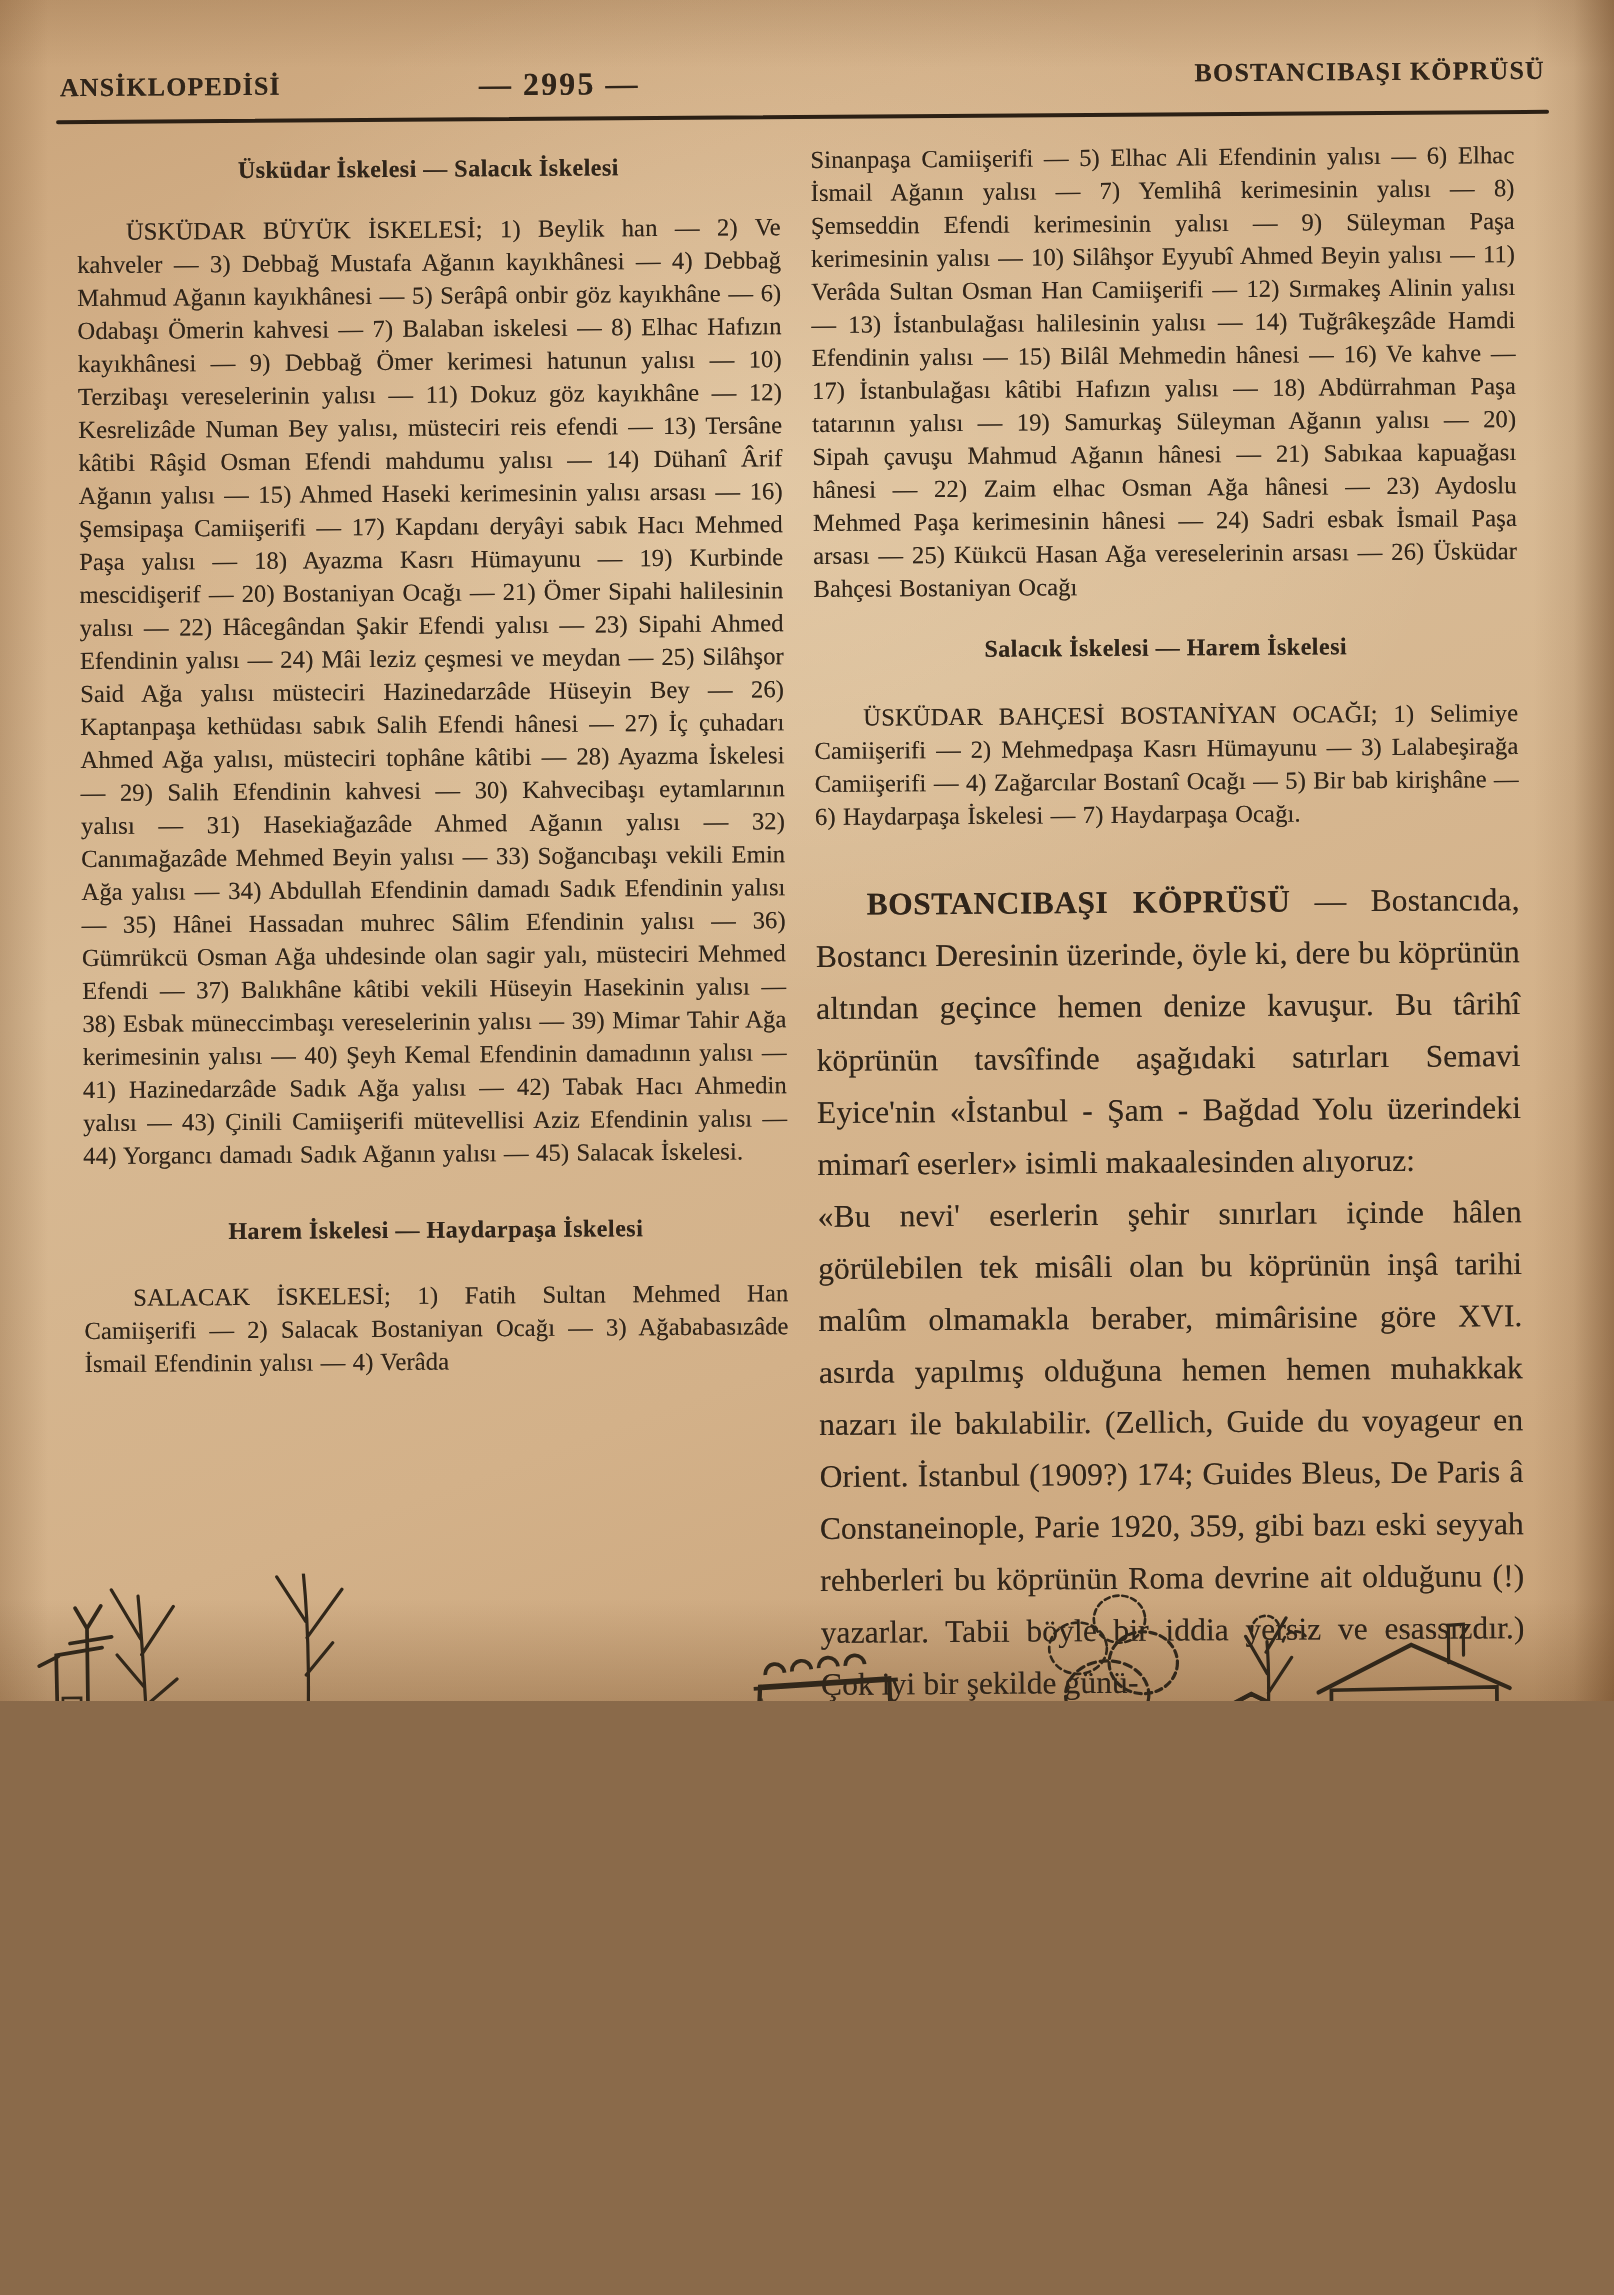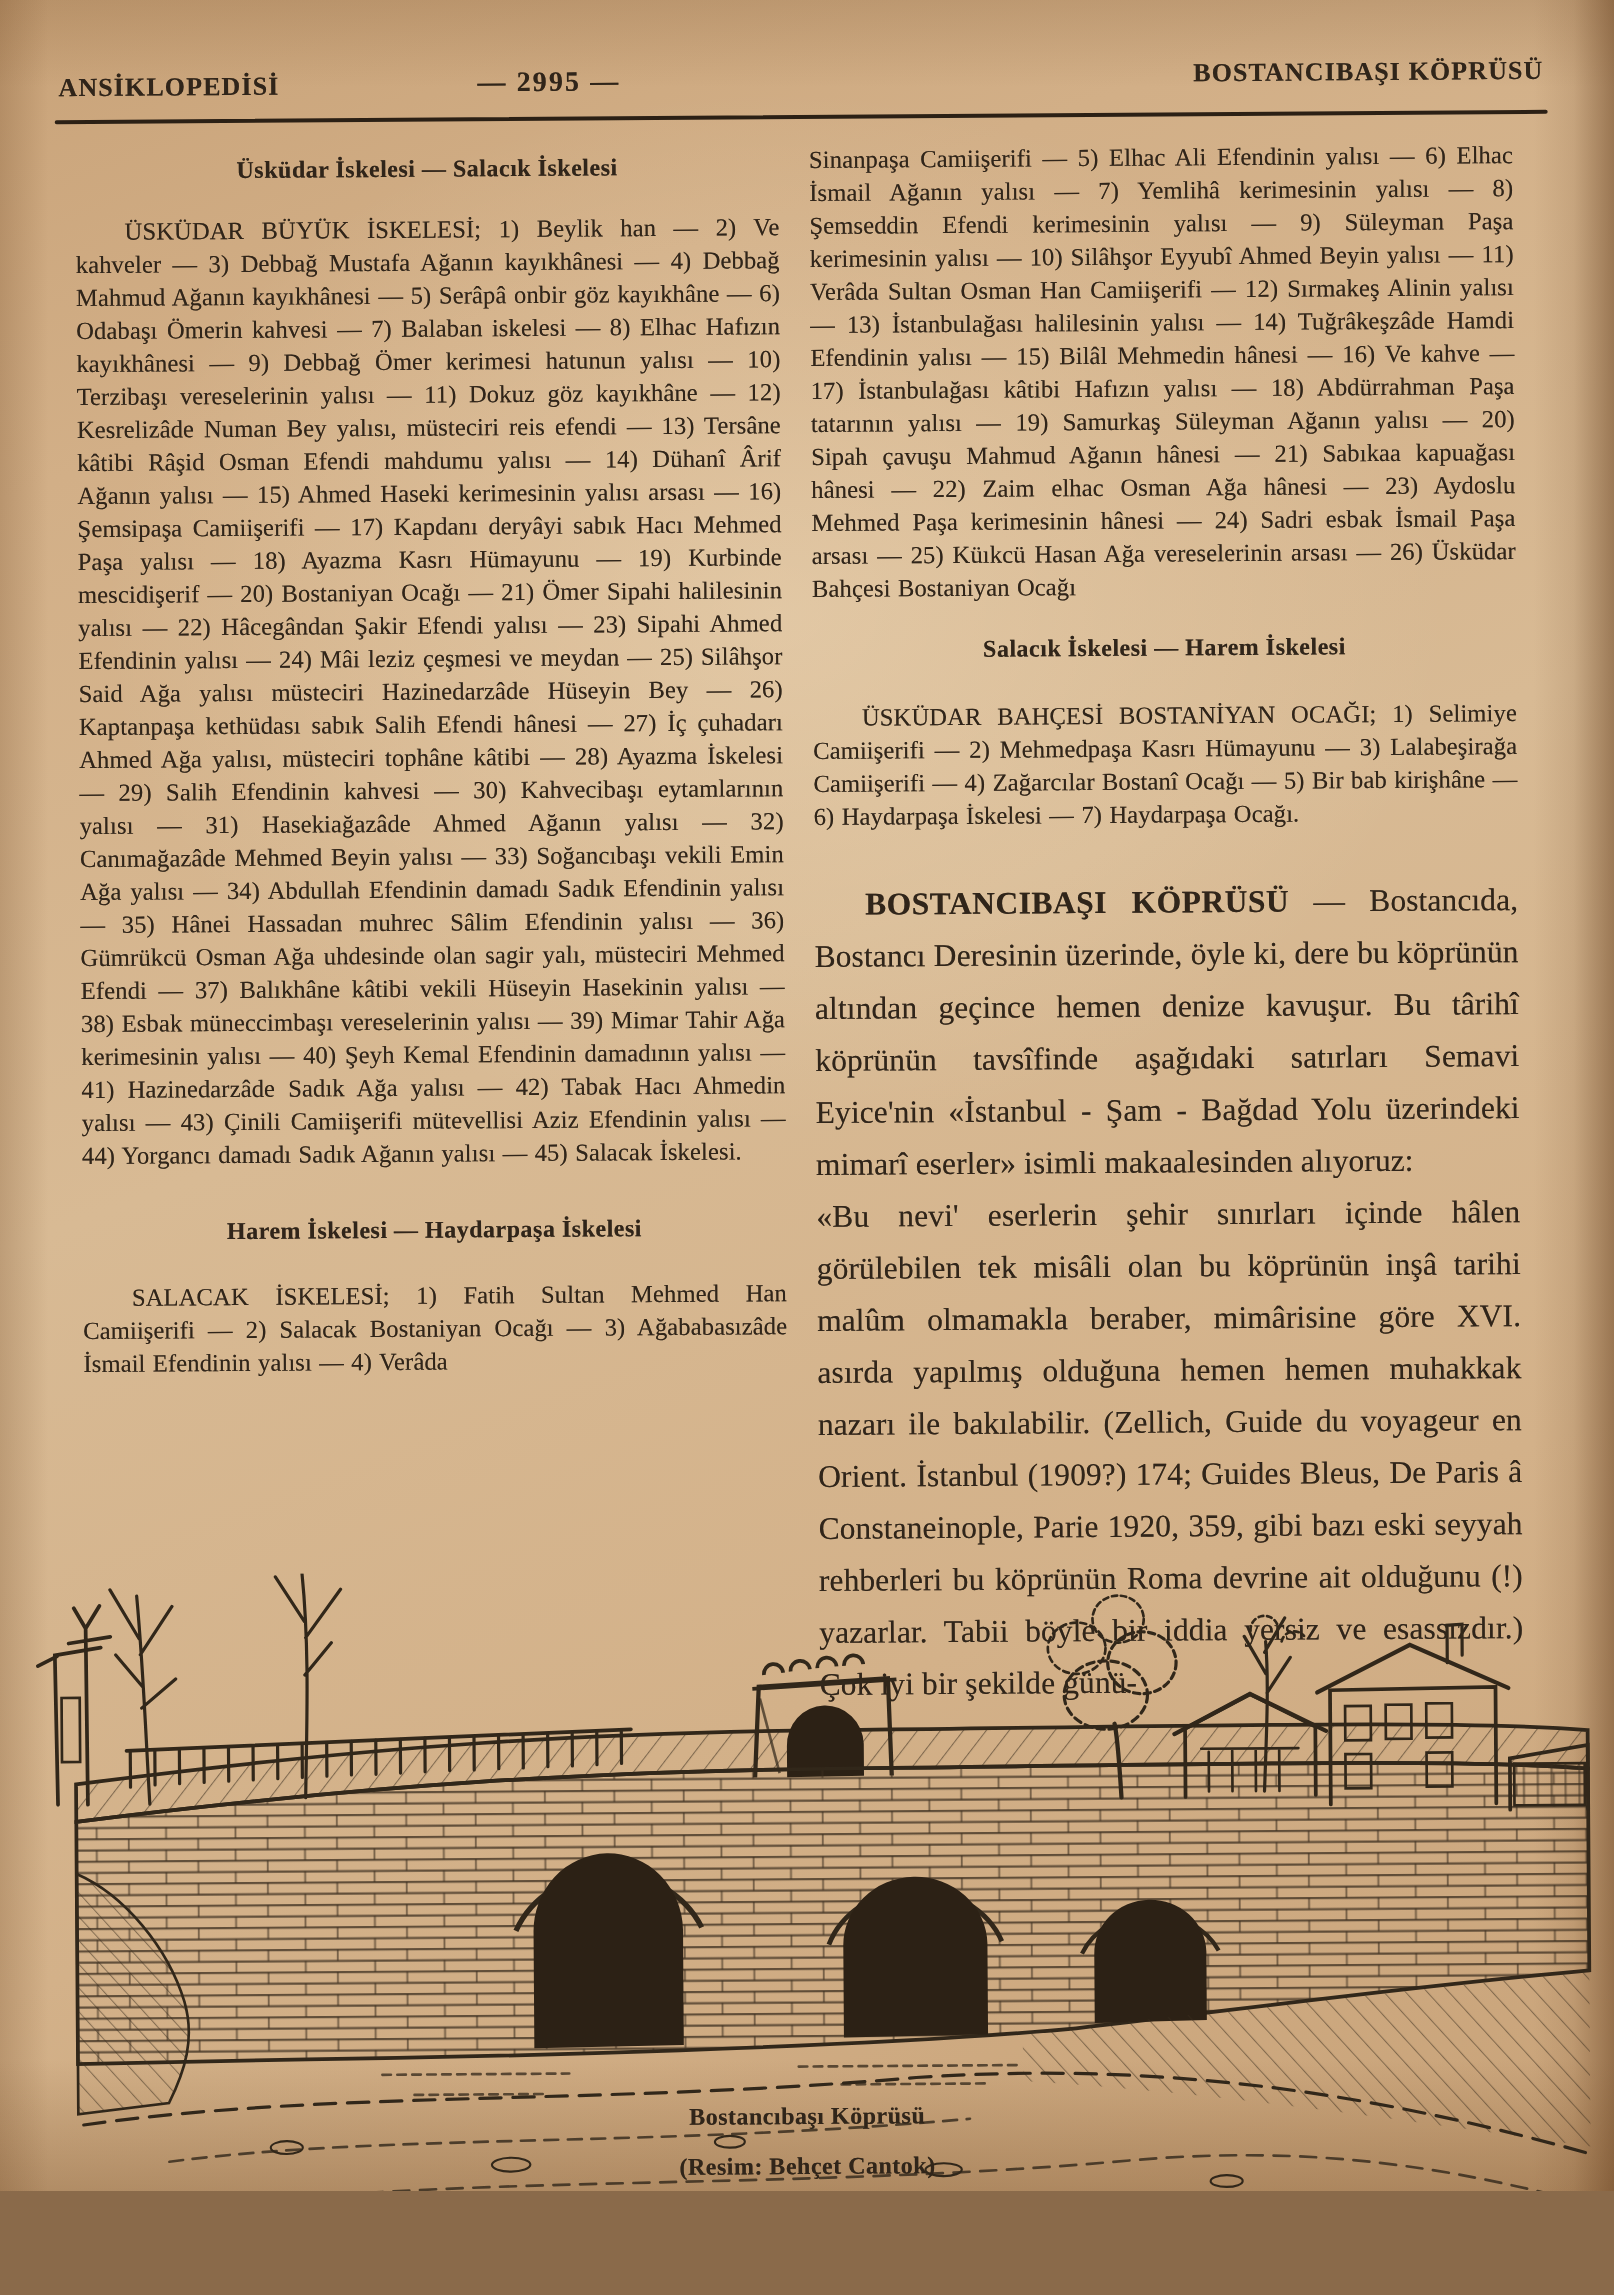--- a/index.html
+++ b/index.html
@@ -1,35 +1,35 @@
 <!DOCTYPE html>
 <html style="font-size:8.5px"><head>
 <meta charset="utf-8">
 <style>
   html,body{margin:0;padding:0;background:#8a6a4a;}
   .page{
     position:relative;
-    width:1614px;height:2191px;
+    width:1614px;height:1701px;
     overflow:hidden;
     font-family:"Liberation Serif", serif;
     color:#30251a;
     background:
       radial-gradient(ellipse 961px 748px at 48% 28%, rgba(255,243,216,0.30), rgba(255,243,216,0) 70%),
       linear-gradient(to left, rgba(96,58,26,0.50), rgba(96,58,26,0.12) 2.5%, rgba(96,58,26,0) 5%),
       linear-gradient(to right, rgba(110,70,35,0.25), rgba(110,70,35,0) 3%),
       linear-gradient(to top, rgba(105,66,30,0.30), rgba(105,66,30,0) 6%),
       linear-gradient(to bottom, rgba(105,66,30,0.18), rgba(105,66,30,0) 4%),
       linear-gradient(160deg, #c9a379 0%, #d2af87 18%, #d8ba94 45%, #d3b189 72%, #c8a278 100%);
   }
   .tilt{position:absolute;inset:0;transform:rotate(-0.4deg);transform-origin:50% 40%;}
   .ink{text-shadow:0 0 0.5px rgba(43,33,20,0.55);}
 
   
   .hdr-left{position:absolute;top:68px;left:64px;font-size:26px;font-weight:bold;letter-spacing:1.1px;}
-  .hdr-page{position:absolute;top:64px;left:483px;font-size:28px;font-weight:bold;letter-spacing:2.1px;}
+  .hdr-page{position:absolute;top:64px;left:483px;font-size:32px;font-weight:bold;letter-spacing:2.1px;}
   .hdr-right{position:absolute;top:61px;right:65px;font-size:26px;font-weight:bold;letter-spacing:1.1px;}
   .hdr-rule{position:absolute;top:115px;left:60px;right:61px;height:4.3px;background:#2b2015;border-radius:2.7px;}
 
   
   .columns{position:absolute;top:143px;left:80px;width:1438px;display:flex;gap:30px;}
   .col{width:704px;}
   .section-h{margin:0;padding:0;text-align:center;font-size:24px;font-weight:bold;letter-spacing:0.5px;}
   .col-left .section-h.first{margin-top:9.6px;margin-bottom:30px;}
   .section-h.mid{margin-top:47px;margin-bottom:35px;}
   p.body{margin:0;font-size:24.6px;line-height:33px;text-align:justify;letter-spacing:0.1px;word-spacing:1.1px;}

